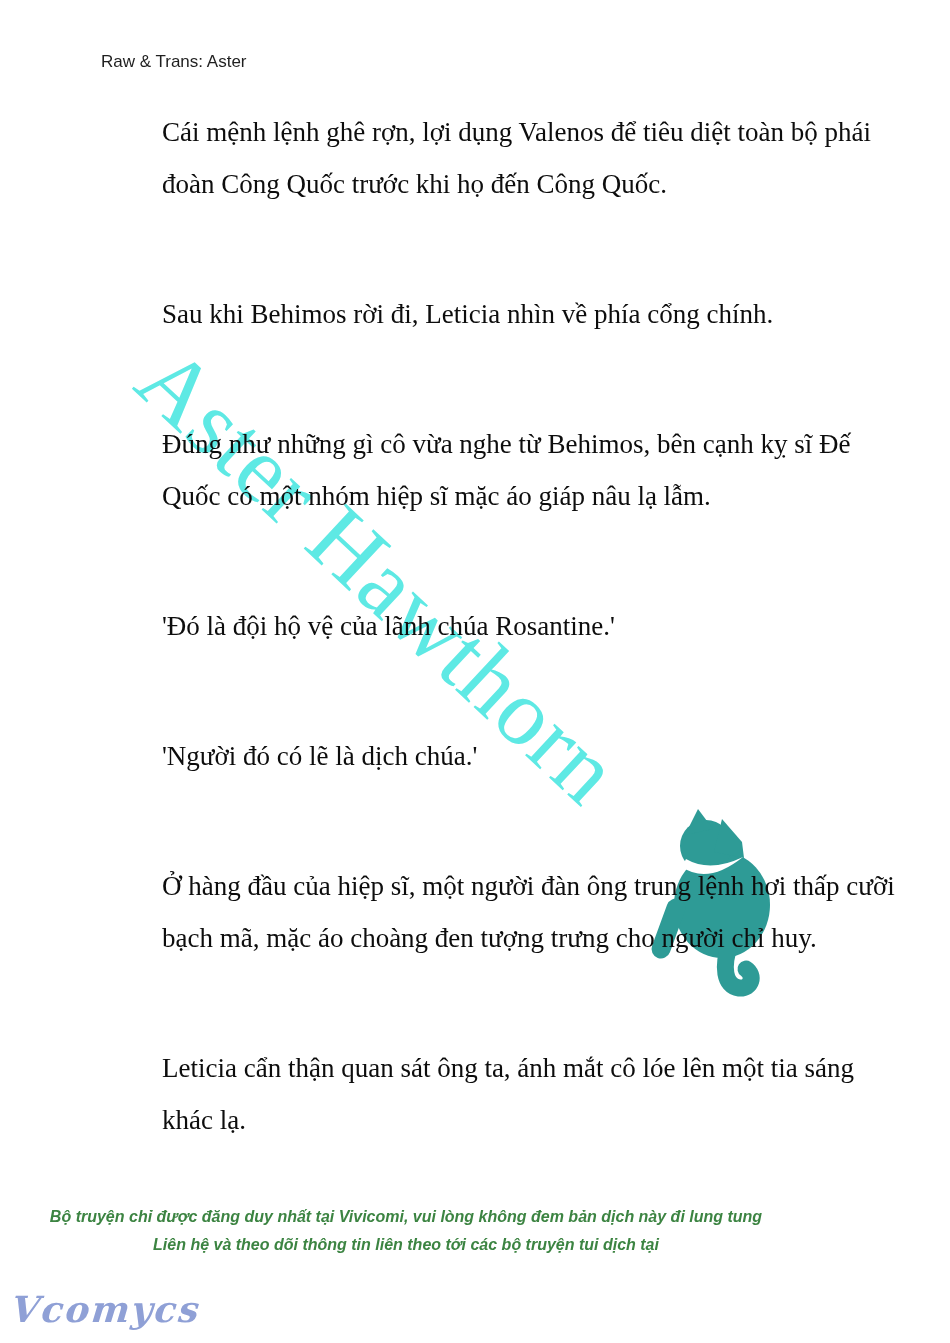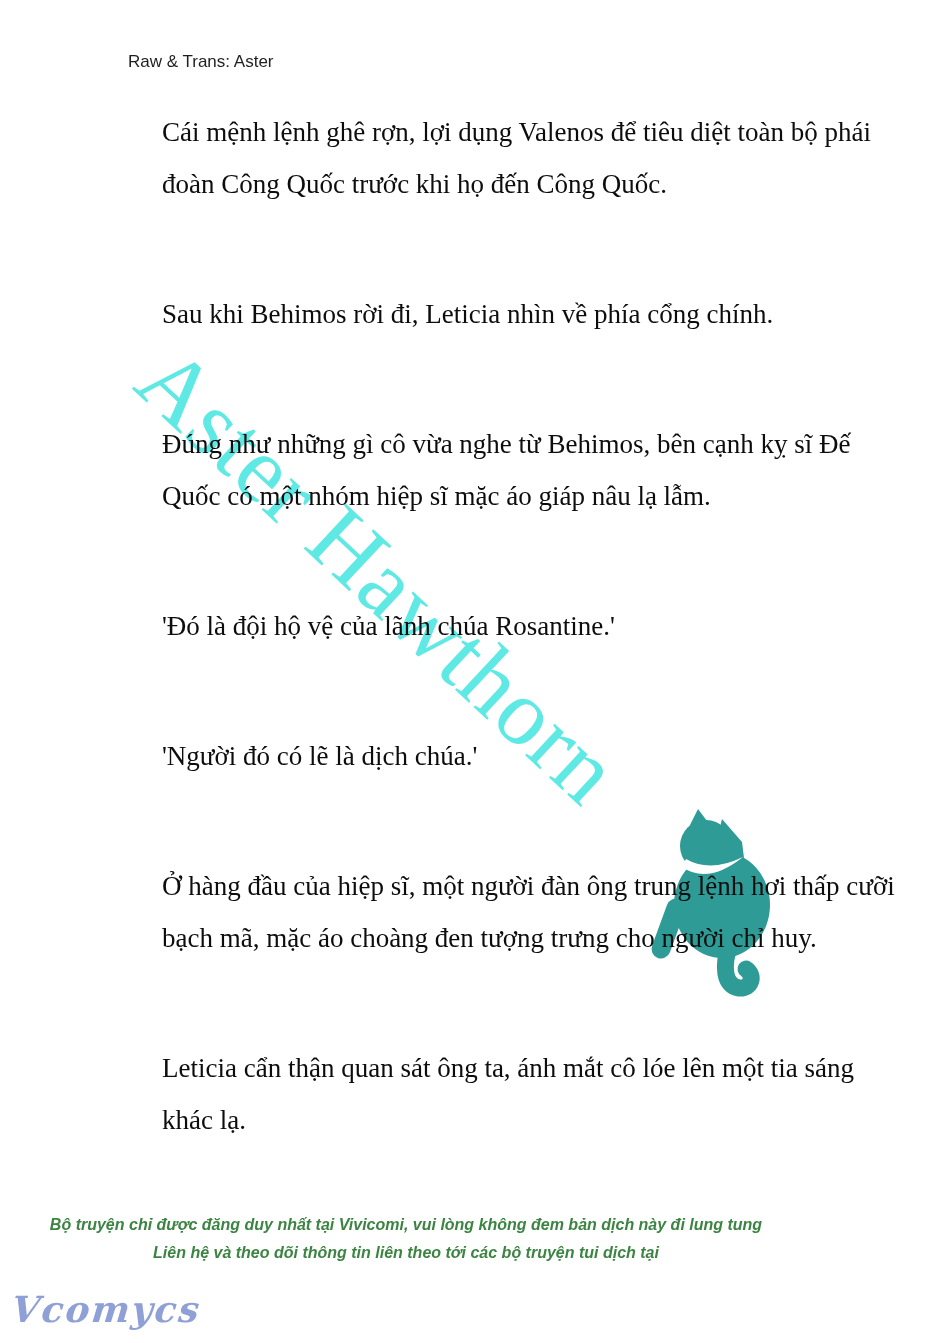--- a/index.html
+++ b/index.html
@@ -4,21 +4,21 @@
 <style>
   html,body{margin:0;padding:0;}
   body{
     width:950px;height:1343px;
     background:#ffffff;
     position:relative;
     overflow:hidden;
     font-family:"Liberation Serif", serif;
   }
   .credit-header{
-    position:absolute;left:128px;top:52px;
+    position:absolute;left:101px;top:52px;
     font-family:"Liberation Sans", sans-serif;
     font-size:17px;color:#1f1f1f;
     z-index:2;
   }
   .watermark{
     position:absolute;left:190px;top:325px;
     font-family:"Liberation Serif", serif;
     font-size:94px;
     color:#5ee9e4;
     white-space:nowrap;
@@ -41,21 +41,20 @@
     margin:0 0 78px 0;
     font-family:"Liberation Serif", serif;
     font-size:27px;
     line-height:52px;
     color:#0d0d0d;
   }
   .footer{
     position:absolute;left:0;top:1203px;width:812px;
     text-align:center;
     z-index:2;
-    margin-top:8px;
   }
   .footer p{
     margin:0;
     font-family:"Liberation Sans", sans-serif;
     font-style:italic;
     font-weight:bold;
     font-size:16px;
     line-height:28px;
     color:#3c8442;
   }

